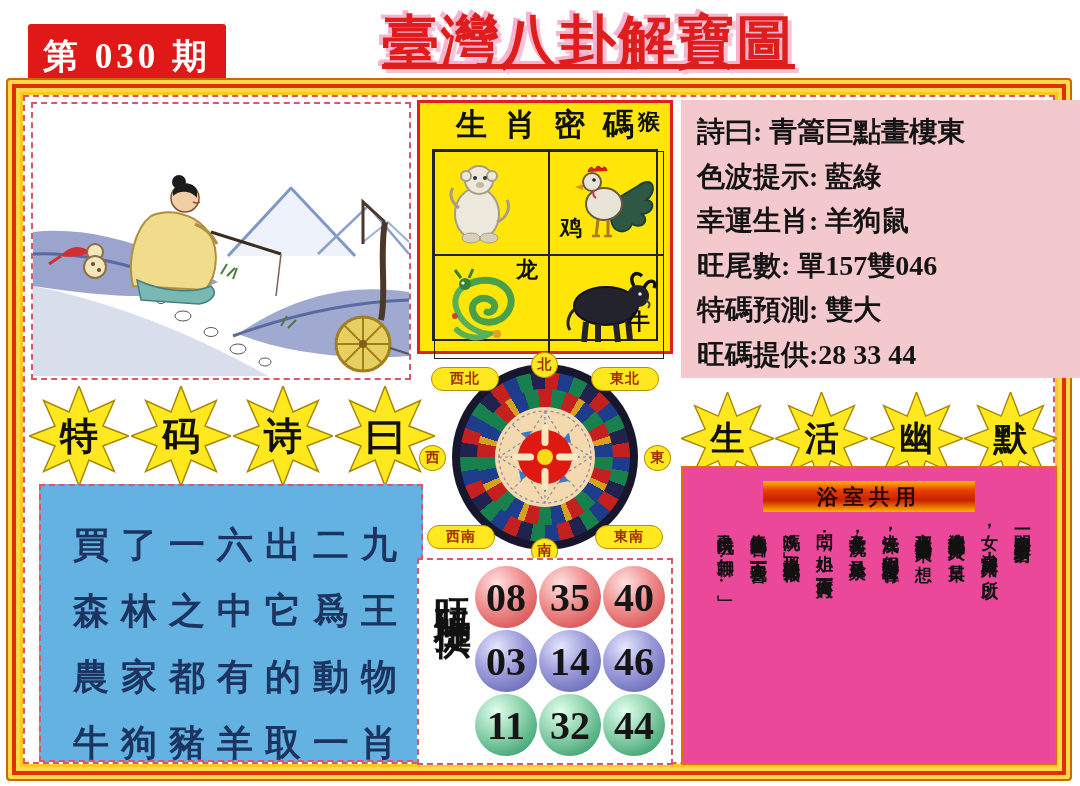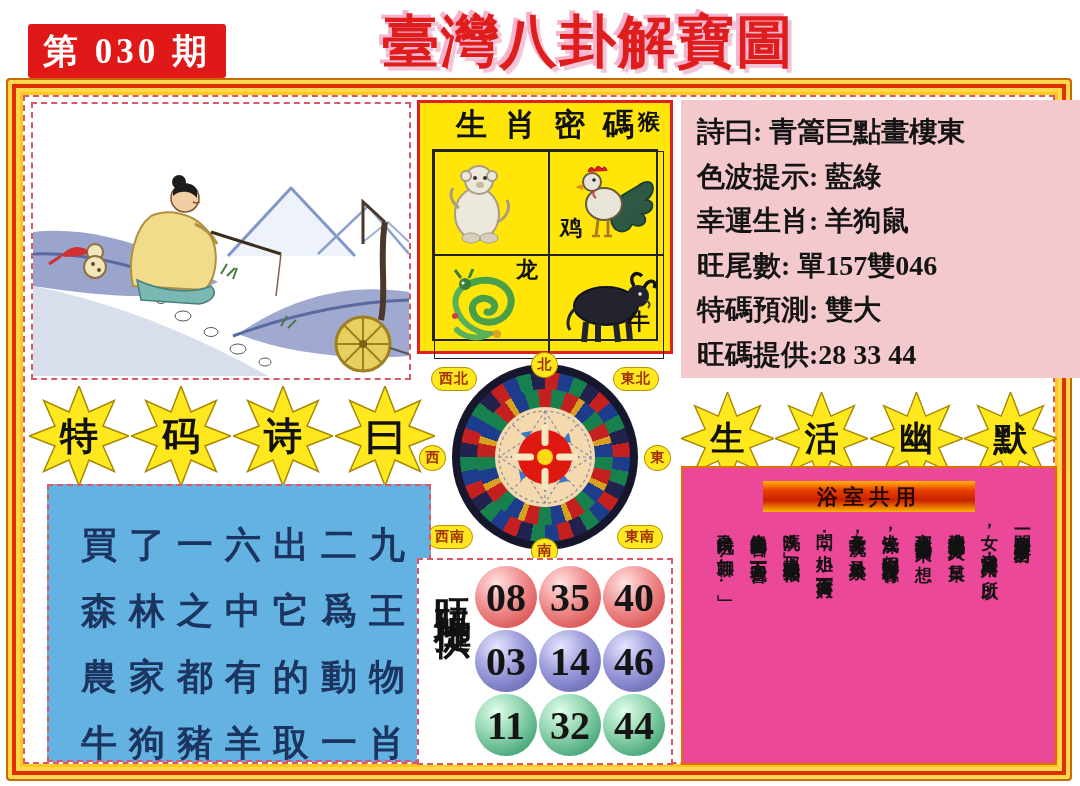--- a/index.html
+++ b/index.html
@@ -2,29 +2,30 @@
 <html><head>
 <meta charset="utf-8">
 <style>
   * { margin:0; padding:0; box-sizing:border-box; }
   body {
     width:1080px; height:786px; background:#ffffff; overflow:hidden; position:relative;
     font-family:"Liberation Serif","DejaVu Serif",serif;
   }
   
   .issue-box {
-    position:absolute; left:28px; top:24px; width:198px; height:54px;
+    position:absolute; left:28px; top:24px; width:198px; height:64px;
     background:#e01818; color:#fff; font-size:35px; font-weight:bold;
     display:flex; align-items:center; justify-content:center; letter-spacing:4px;
     border-radius:3px;
   }
   .main-title {
     position:absolute; left:382px; top:4px; font-size:57px; font-weight:bold; color:#e01d1d;
     letter-spacing:2px; white-space:nowrap;
     text-shadow:-4px -3px 0 #f7b2ce, 4px 4px 1px #f3c4d8;
+    text-decoration:underline;
   }
   
   .frame {
     position:absolute; left:6px; top:78px; right:8px; bottom:5px;
     background:#ffc81e; border:2px solid #c86a00; border-radius:4px;
     box-shadow: inset 0 0 0 4px #ffd84d, inset 0 0 0 8px #e03000, inset 0 0 0 12px #ffd84d;
     padding:15px;
   }
   .frame-inner {
     width:100%; height:100%; background:#fff; border:2px dashed #d85868; position:relative;
@@ -69,21 +70,21 @@
   .star { position:relative; width:100px; height:100px; }
   .stars-right .star { width:93px; height:93px; }
   .star svg { width:100%; height:100%; display:block; }
   .star .ch {
     position:absolute; inset:0; display:flex; align-items:center; justify-content:center;
     font-size:38px; font-weight:bold; color:#111;
   }
   .stars-right .star .ch { font-size:34px; }
 
   .poem-box {
-    position:absolute; left:20px; top:385px; width:384px; height:278px;
+    position:absolute; left:12px; top:385px; width:384px; height:278px;
     background:#63b2e2; border:2px dashed #d85868; padding:26px 0 0 32px;font-family:Liberation Serif, serif;
   }
   .poem-box .line {
     font-size:36px; font-weight:bold; color:#1b3560; letter-spacing:12px;
     line-height:66px; white-space:nowrap;
   }
 
   .wangma-box {
     position:absolute; left:390px; top:459px; width:256px; height:207px;
     background:#fff; border:2px dashed #d85868;
@@ -136,21 +137,21 @@
     background:repeating-conic-gradient(from 6deg, #18804c 0deg 12deg, #c42020 12deg 24deg, #d8a020 24deg 30deg, #1e3c8c 30deg 42deg);
   }
   .wheel .hub { position:absolute; inset:43px; border-radius:50%; background:#f4d9ae; }
   .wheel svg.overlay { position:absolute; inset:0; }
   .dir-badge {
     position:absolute; background:#ffe81e; border:1px solid #b89000; color:#a03000;
     font-weight:bold; font-size:14px; line-height:1;
     display:flex; align-items:center; justify-content:center;
   }
   .db-1 { width:27px; height:26px; border-radius:50%; }
-  .db-2 { width:46px; height:24px; border-radius:13px; letter-spacing:1px; }
+  .db-2 { width:68px; height:24px; border-radius:13px; letter-spacing:1px; }
   .dir-n  { left:108px; top:-5px; }
   .dir-ne { right:8px;  top:10px; }
   .dir-e  { right:-4px; top:88px; }
   .dir-se { right:4px;  bottom:8px; }
   .dir-s  { left:108px; bottom:-7px; }
   .dir-sw { left:4px;   bottom:8px; }
   .dir-w  { left:-4px;  top:88px; }
   .dir-nw { left:8px;   top:10px; }
 </style>
 </head>

